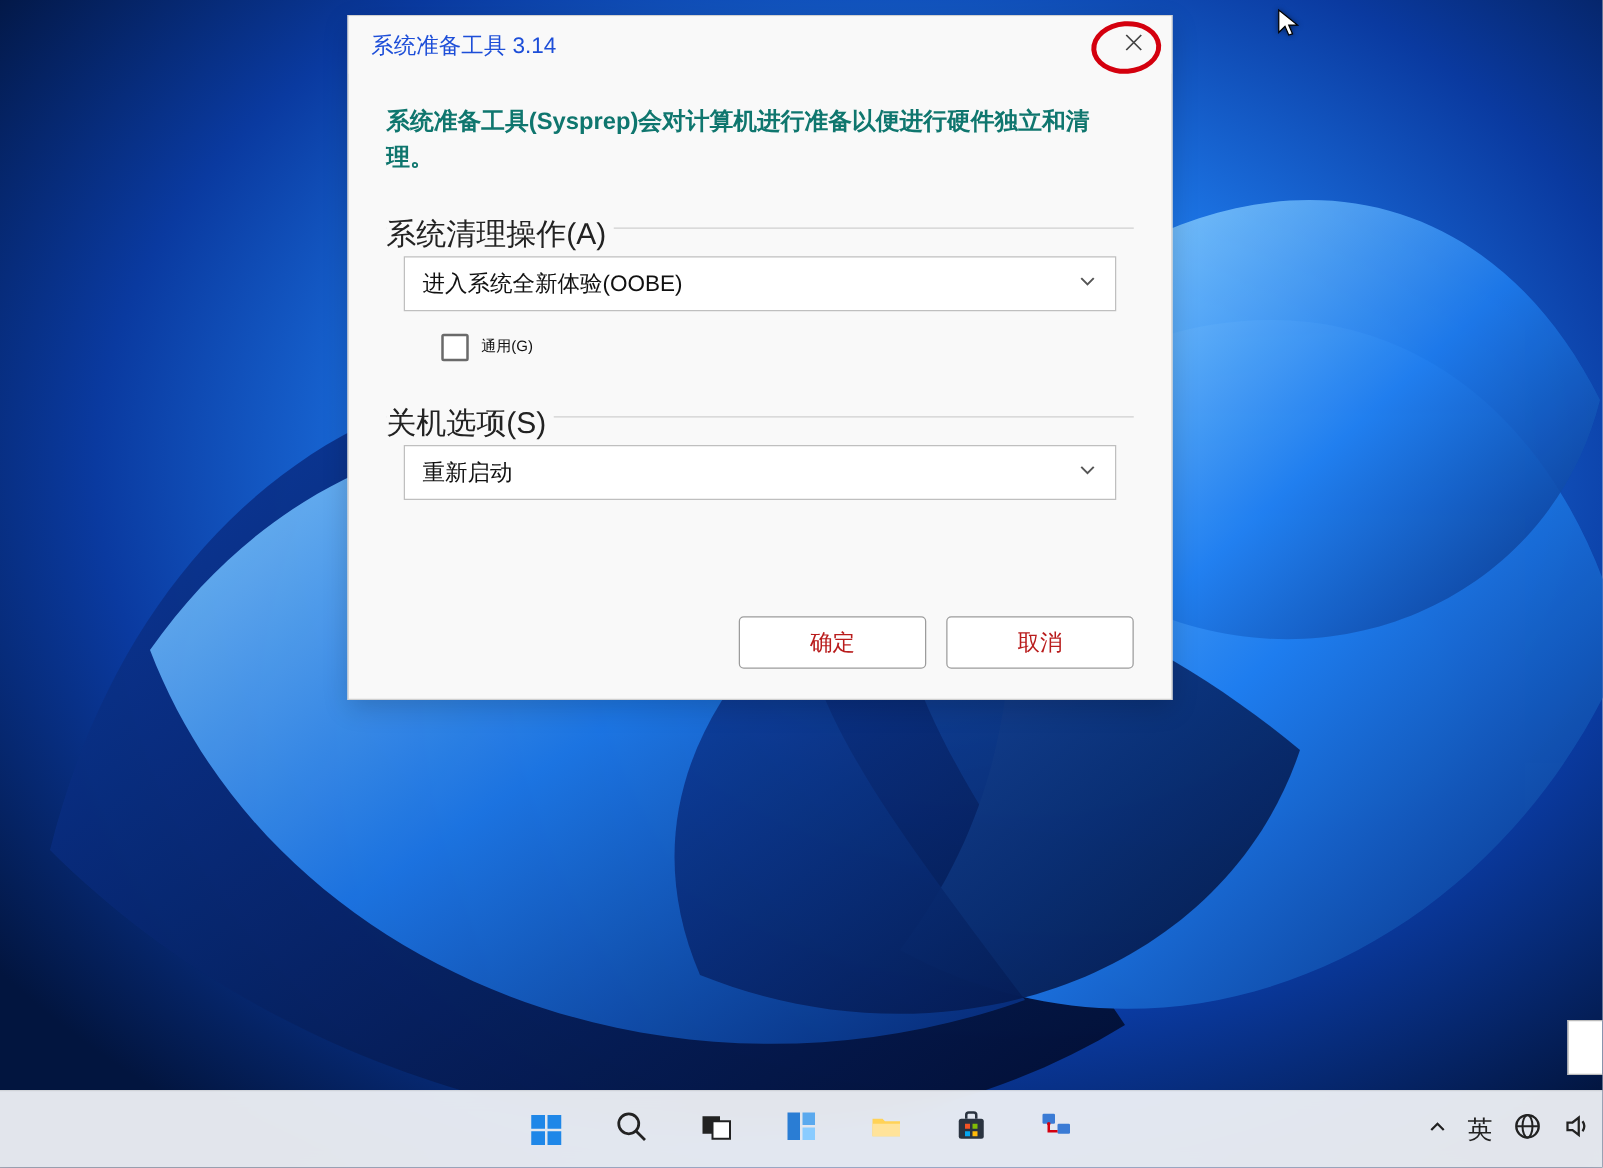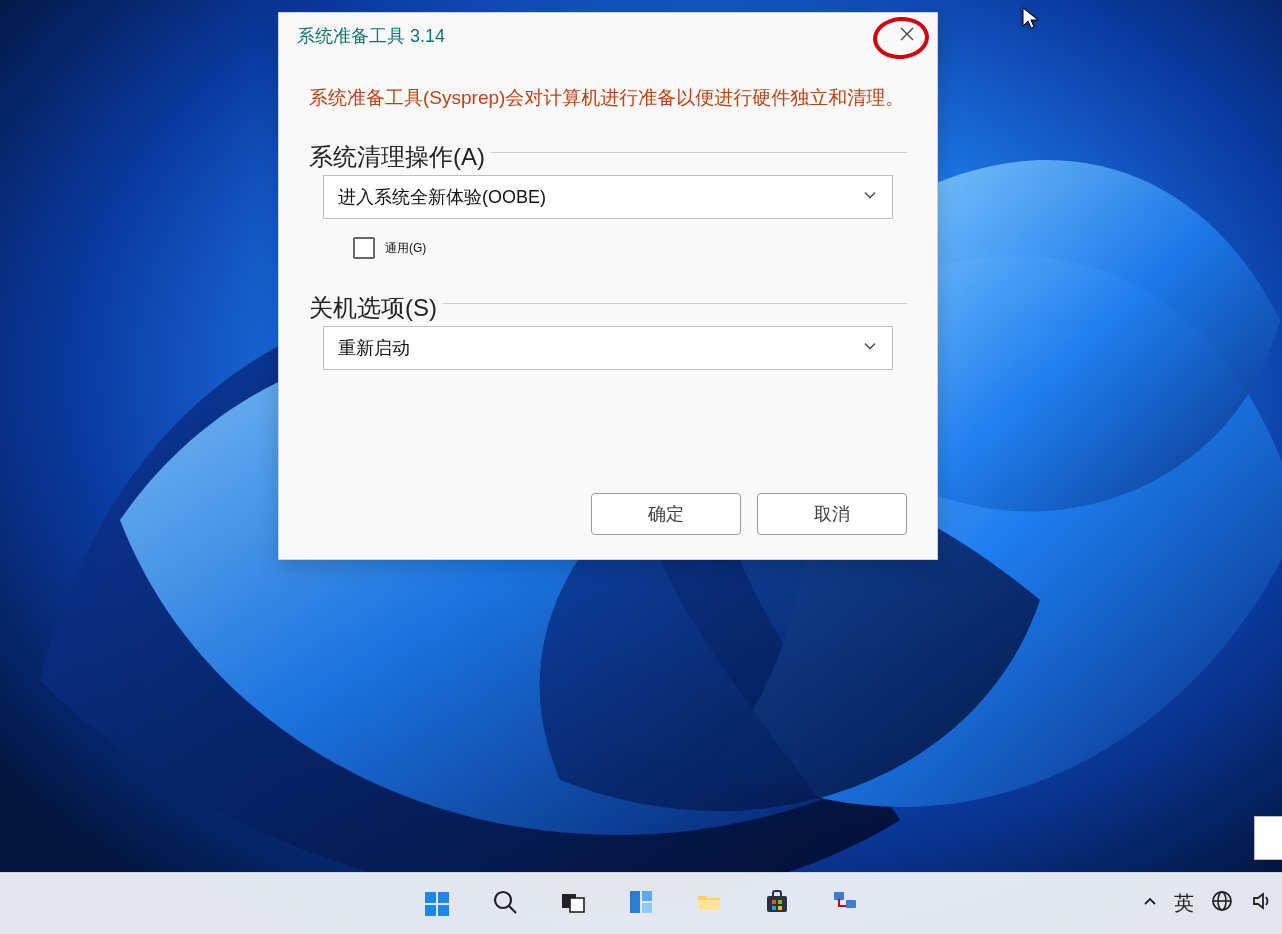--- a/index.html
+++ b/index.html
@@ -22,35 +22,35 @@
     .dialog {
       position: absolute; left: 278px; top: 12px; width: 660px; height: 548px;
       background: #f9f9f9; border: 1px solid #d0d0d0;
       box-shadow: 0 6px 20px rgba(0,0,0,.18);
       display: flex; flex-direction: column;
     }
     .titlebar {
       height: 46px; display: flex; align-items: center; justify-content: space-between;
       padding-left: 18px; background: #f9f9f9; border-bottom: 1px solid #eee0;
     }
-    .titlebar-title { color: #0f766e; font-size: 18px; font-weight: 400; }
+    .titlebar-title { color: #1d4ed8; font-size: 18px; font-weight: 400; }
     .close-btn {
       width: 60px; height: 46px; display: flex; align-items: center; justify-content: center;
       background: transparent; border: none; cursor: pointer; color: #444;
     }
     .close-btn svg { width: 16px; height: 16px; }
 
     .annot-circle {
       position: absolute; left: 873px; top: 17px; width: 56px; height: 42px;
       border: 4px solid #d4000e; border-radius: 50%; z-index: 40; pointer-events: none;
       transform: rotate(-4deg);
     }
 
     .dialog-body { padding: 24px 30px 20px 30px; flex: 1; display: flex; flex-direction: column; }
-    .desc { font-size: 19px; color: #c2410c; line-height: 1.55; margin-bottom: 40px; }
+    .desc { font-size: 19px; color: #0f766e; line-height: 1.55; margin-bottom: 40px; font-weight: bold; }
 
     .group { position: relative; margin-bottom: 26px; padding: 22px 14px 18px 14px; border-top: 1px solid #cfcfcf; }
     .group-label {
       position: absolute; top: -12px; left: 0; background: #f9f9f9;
       padding: 0 6px 0 0; font-size: 24px; color: #222;
     }
     .combo {
       position: relative; width: 100%; height: 44px; background: #fff;
       border: 1px solid #bfbfbf; display: flex; align-items: center;
       padding: 0 14px; font-size: 18px; color: #111; cursor: pointer; text-align: right;
@@ -64,21 +64,21 @@
       background: #fff; cursor: pointer;
     }
     .check-label { font-size: 12px; color: #111; }
 
     .dialog-actions {
       display: flex; justify-content: flex-end; gap: 16px;
       padding: 0 30px 24px 30px;
     }
     .dlg-btn {
       width: 150px; height: 42px; background: #fff; border: 1px solid #9c9c9c;
-      border-radius: 4px; font-size: 18px; color: #404040; cursor: pointer;
+      border-radius: 4px; font-size: 18px; color: #b91c1c; cursor: pointer;
     }
 
     
     .taskbar {
       position: absolute; left: 0; bottom: 0; width: 1282px; height: 62px;
       background: rgba(245,247,251,0.92); backdrop-filter: blur(8px);
       border-top: 1px solid rgba(0,0,0,.08);
       display: flex; align-items: center;
     }
     .tb-center {

